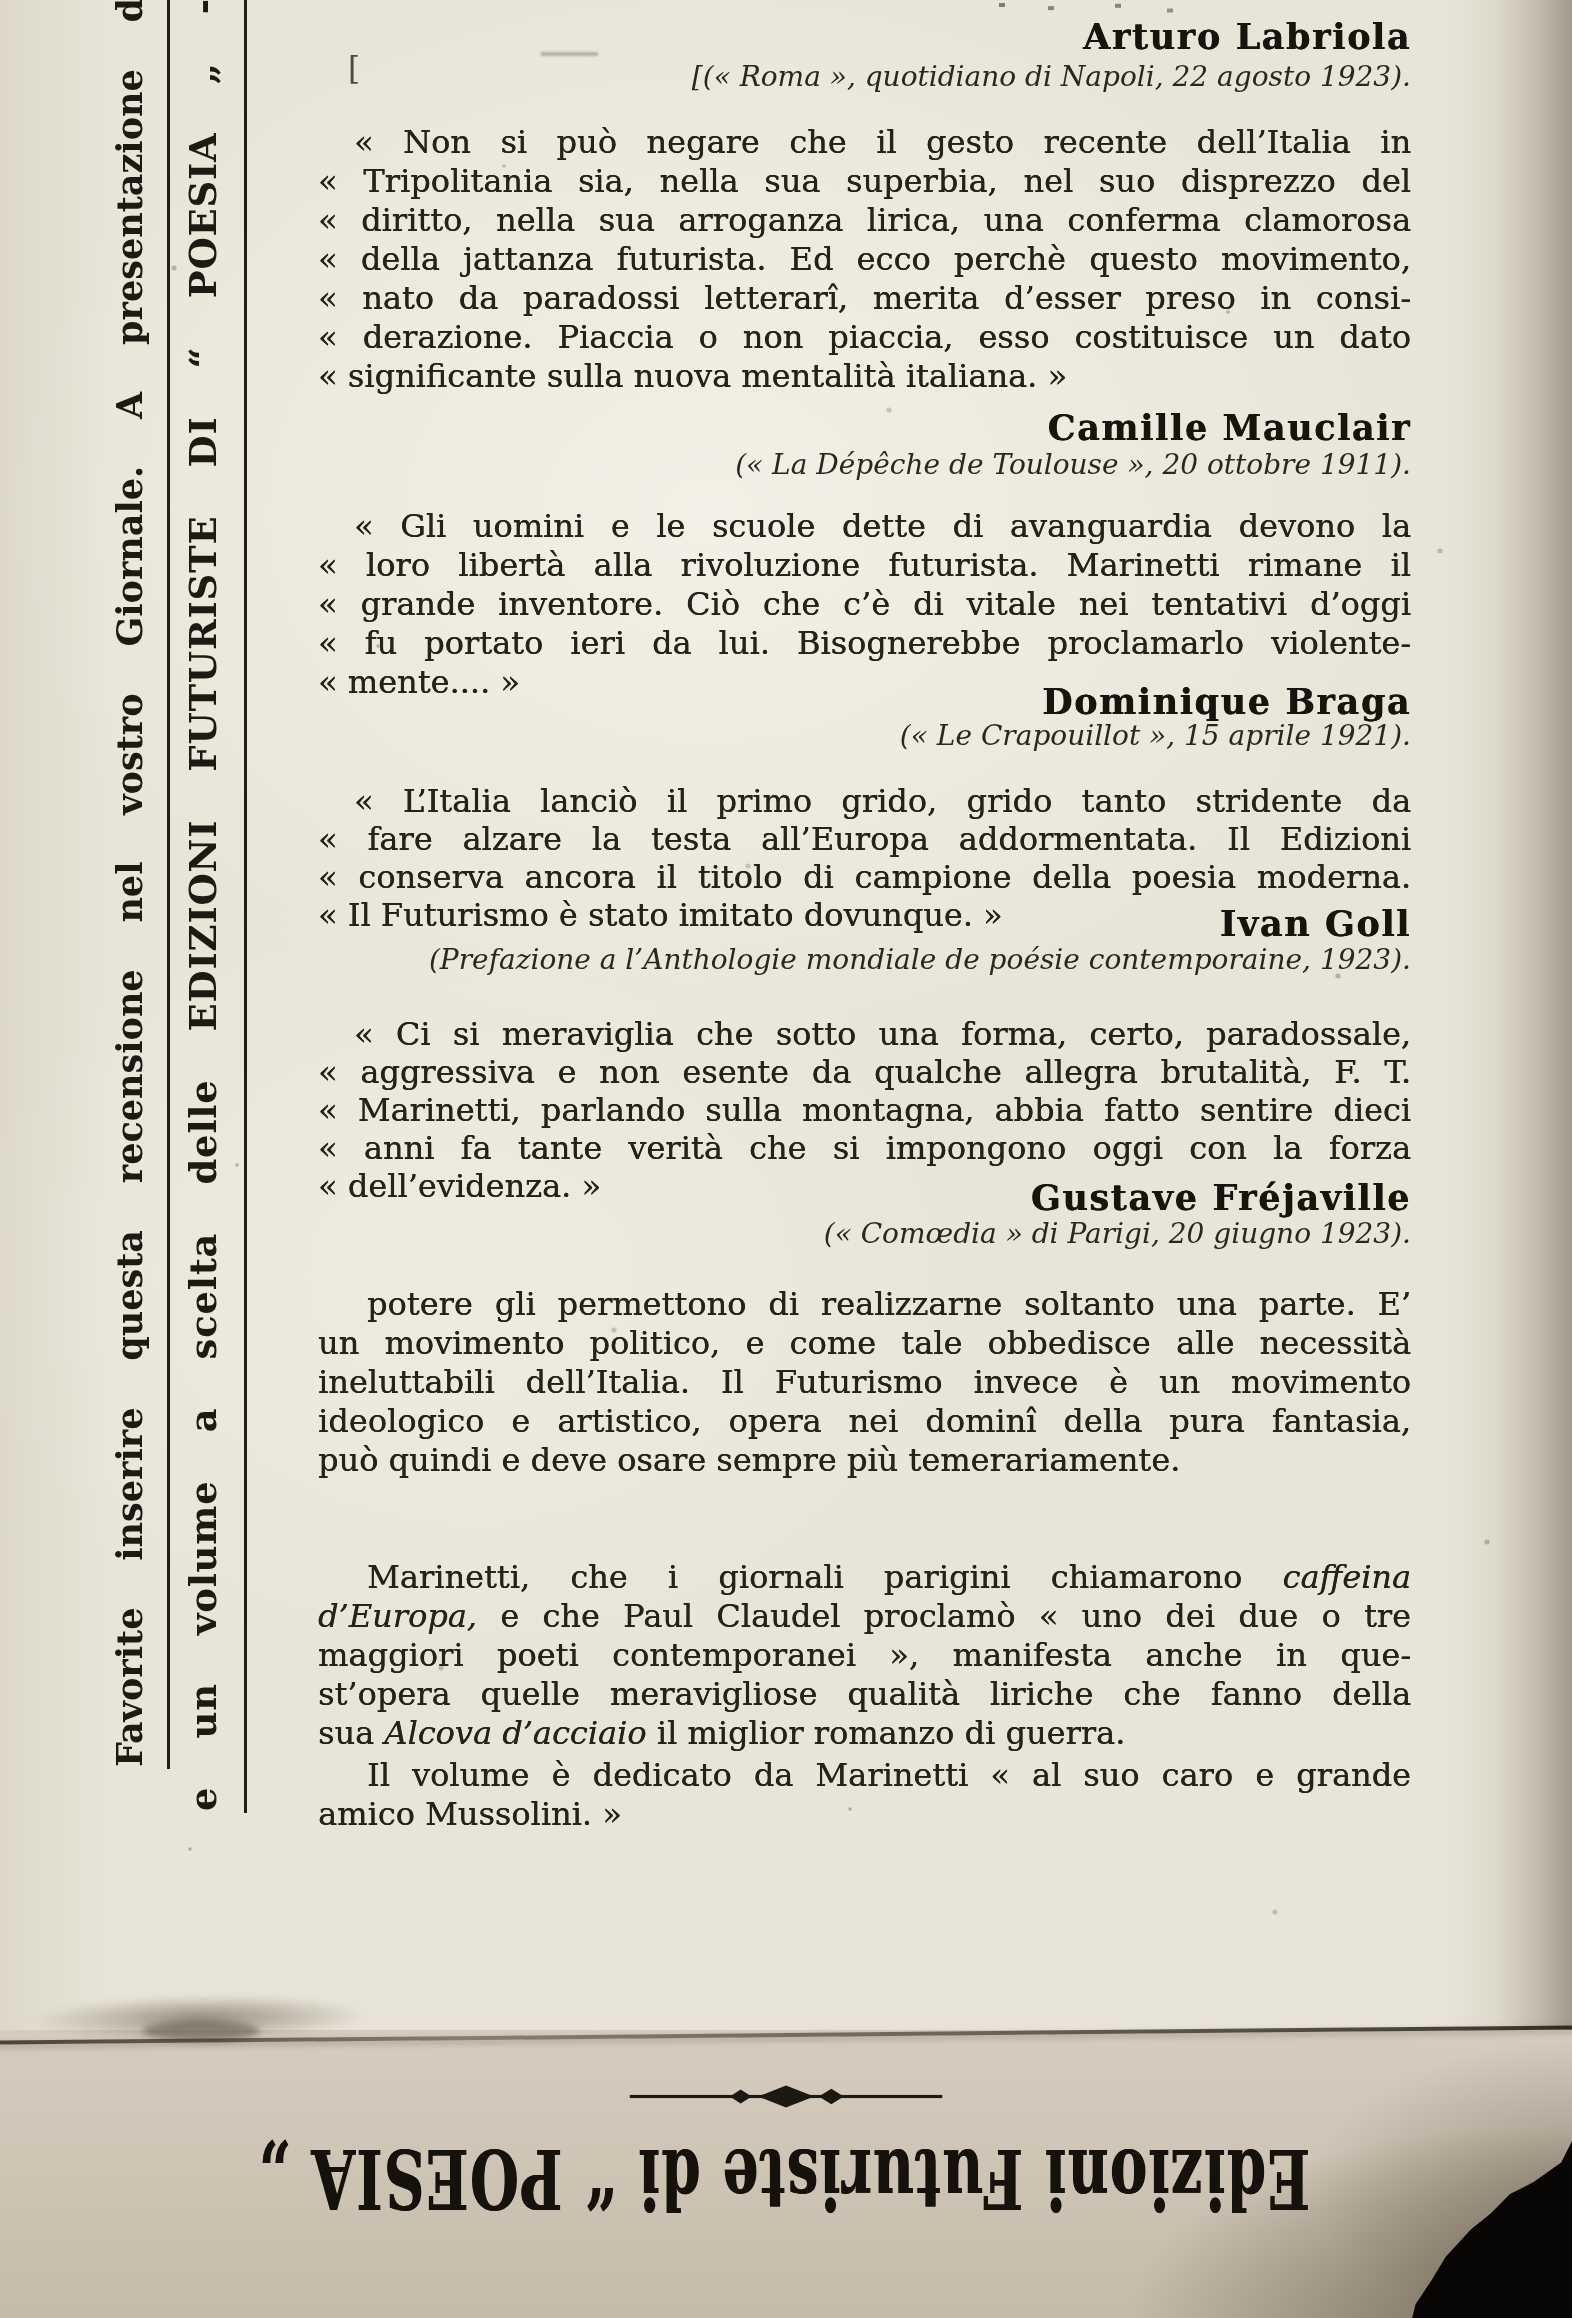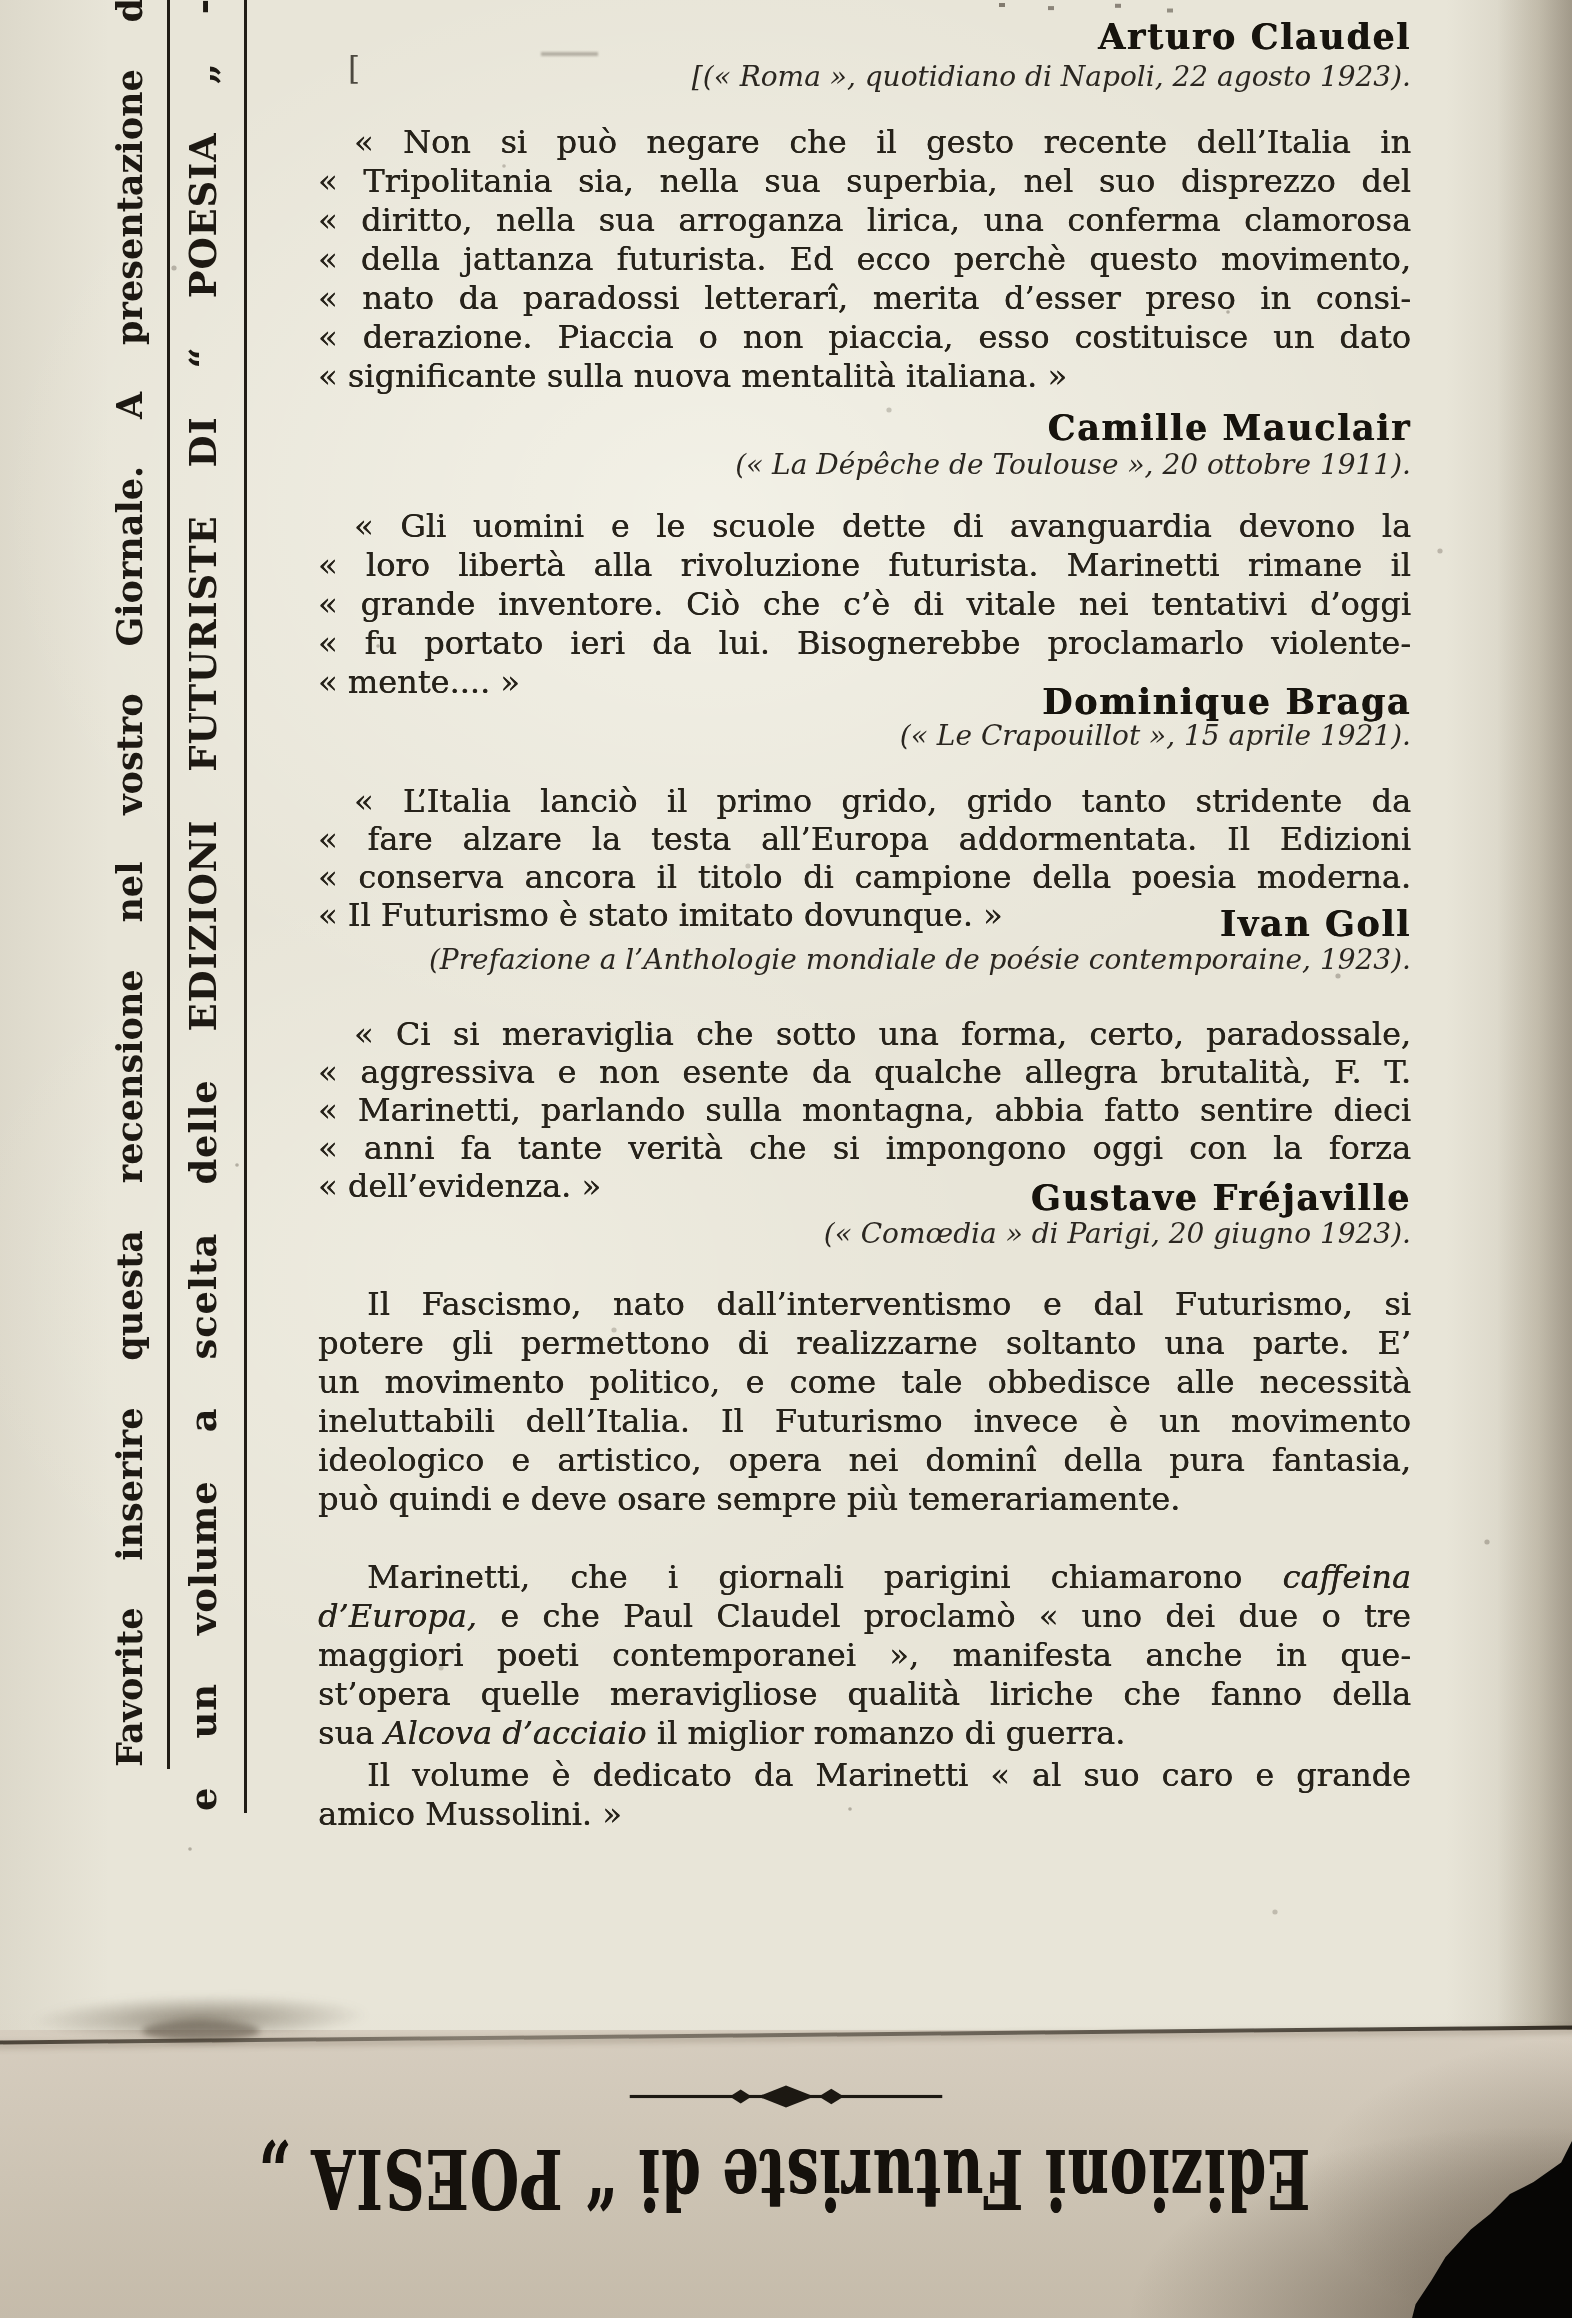--- a/index.html
+++ b/index.html
@@ -83,21 +83,21 @@
 
   <div class="abs vtext vtext-outer">Favorite inserire questa recensione nel vostro Giornale. A presentazione d</div>
   <div class="abs vrule vrule-1"></div>
   <div class="abs vtext vtext-inner">e un volume a scelta delle EDIZIONI FUTURISTE DI “ POESIA „ -</div>
   <div class="abs vrule vrule-2"></div>
 
   <div class="abs top-marks"></div>
   <div class="abs stray-bracket">[</div>
   <div class="abs faint-streak"></div>
 
-  <div class="abs col author" style="top:15.7px">Arturo Claudel</div>
+  <div class="abs col author" style="top:15.7px">Arturo Labriola</div>
   <div class="abs col citation" style="top:60px">[(« Roma », quotidiano di Napoli, 22 agosto 1923).</div>
   <div class="abs col textblock quote" style="top:123px">
       <div class="line">« Non si può negare che il gesto recente dell’Italia in</div>
       <div class="line">« Tripolitania sia, nella sua superbia, nel suo disprezzo del</div>
       <div class="line">« diritto, nella sua arroganza lirica, una conferma clamorosa</div>
       <div class="line">« della jattanza futurista. Ed ecco perchè questo movimento,</div>
       <div class="line">« nato da paradossi letterarî, merita d’esser preso in consi-</div>
       <div class="line">« derazione. Piaccia o non piaccia, esso costituisce un dato</div>
       <div class="line">« significante sulla nuova mentalità italiana. »</div>
     </div>
@@ -128,21 +128,20 @@
       <div class="line">« aggressiva e non esente da qualche allegra brutalità, F. T.</div>
       <div class="line">« Marinetti, parlando sulla montagna, abbia fatto sentire dieci</div>
       <div class="line">« anni fa tante verità che si impongono oggi con la forza</div>
       <div class="line">« dell’evidenza. »</div>
     </div>
 
   <div class="abs col author" style="top:1177px">Gustave Fréjaville</div>
   <div class="abs col citation" style="top:1217px">(« Comœdia » di Parigi, 20 giugno 1923).</div>
 
   <div class="abs col textblock para" style="top:1285px">
-      <div class="line">Il Fascismo, nato dall’interventismo e dal Futurismo, si</div>
       <div class="line">potere gli permettono di realizzarne soltanto una parte.  E’</div>
       <div class="line">un movimento politico, e come tale obbedisce alle necessità</div>
       <div class="line">ineluttabili dell’Italia.  Il Futurismo invece è un movimento</div>
       <div class="line">ideologico e artistico, opera nei dominî della pura fantasia,</div>
       <div class="line">può quindi e deve osare sempre più temerariamente.</div>
     </div>
   <div class="abs col textblock para" style="top:1558px">
       <div class="line">Marinetti, che i giornali parigini chiamarono <i>caffeina</i></div>
       <div class="line"><i>d’Europa,</i> e che Paul Claudel proclamò « uno dei due o tre</div>
       <div class="line">maggiori poeti contemporanei », manifesta anche in que-</div>

